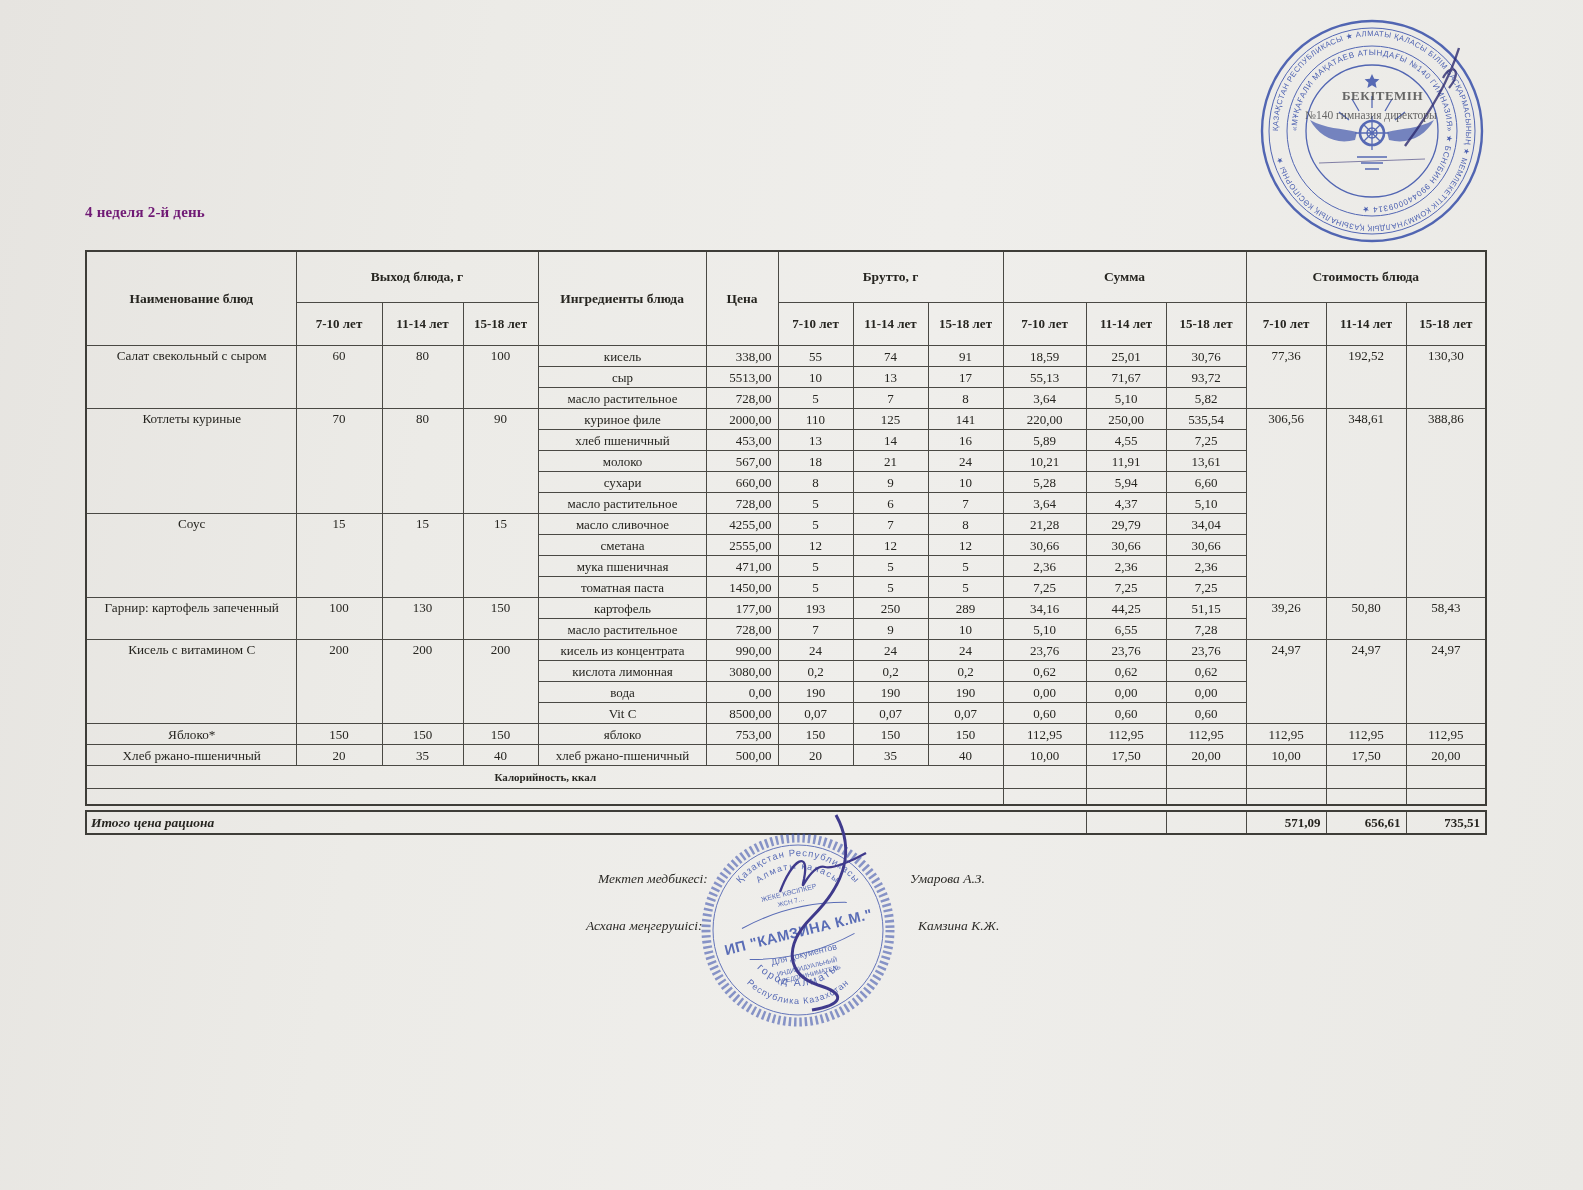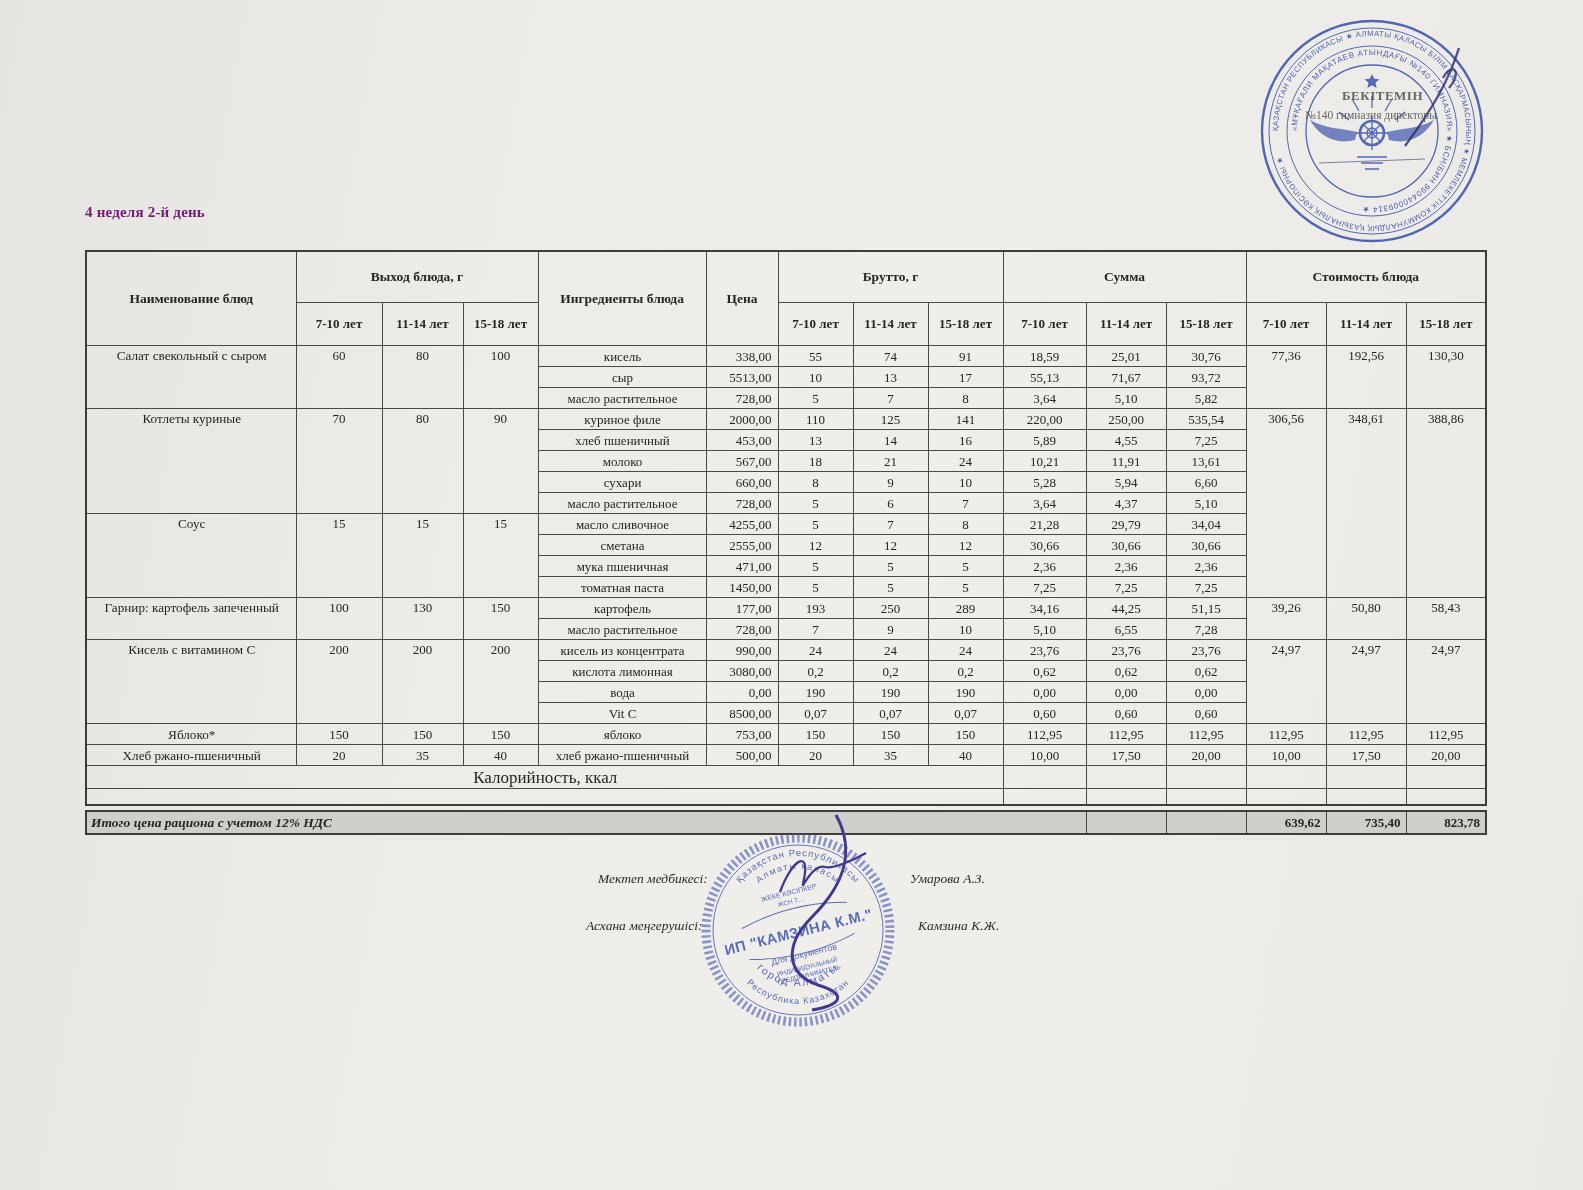--- a/index.html
+++ b/index.html
@@ -14,21 +14,21 @@
   .doc{border:2px solid #3e3d38;}
   thead th{font-size:13.5px;font-weight:bold;text-align:center;}
   thead tr.h1 th{height:50px;}
   thead tr.h2 th{height:42px;font-size:13px;}
   tbody td{font-size:13px;height:20px;line-height:17px;}
   .c{text-align:center;}
   .r{text-align:right;padding-right:6px;}
   .l{text-align:center;padding-left:4px;}
   .top{vertical-align:top;padding-top:1px;}
   td.dish{font-size:13.2px;}
-  tr.cal td{height:22px;font-weight:normal;font-size:17px;margin-left:20px;}
+  tr.cal td{height:22px;font-weight:bold;font-size:11px;margin-left:20px;}
   tr.gap td{height:15px;}
   .totals{margin-top:4px;border:2px solid #3e3d38;}
   .totals td{height:21px;}
   .totals .lab{font-weight:bold;font-style:italic;font-size:13.5px;text-align:left;padding-left:4px;}
   .totals .val{font-weight:bold;text-align:right;padding-right:5px;font-size:13px;}
   tr.shaded td{background:#d0cec8;}
   .sigline{position:absolute;font-size:13.5px;color:#2b2a26;font-style:italic;}
   .stampsvg{position:absolute;}
   .approve{position:absolute;color:#404040;opacity:.78;filter:blur(.3px);font-family:"Liberation Serif",serif;}
   svg text{font-family:"Liberation Sans","DejaVu Sans",sans-serif;}
@@ -93,21 +93,21 @@
       <td class="c top" rowspan="3">100</td>
       <td class="l">кисель</td>
       <td class="r">338,00</td>
       <td class="c">55</td>
       <td class="c">74</td>
       <td class="c">91</td>
       <td class="c">18,59</td>
       <td class="c">25,01</td>
       <td class="c">30,76</td>
       <td class="c top" rowspan="3">77,36</td>
-      <td class="c top" rowspan="3">192,56</td>
+      <td class="c top" rowspan="3">192,52</td>
       <td class="c top" rowspan="3">130,30</td>
     </tr>
     <tr>
       <td class="l">сыр</td>
       <td class="r">5513,00</td>
       <td class="c">10</td>
       <td class="c">13</td>
       <td class="c">17</td>
       <td class="c">55,13</td>
       <td class="c">71,67</td>
@@ -372,27 +372,27 @@
         <col style="width:75px">
         <col style="width:75px">
     <col style="width:83px">
         <col style="width:80px">
         <col style="width:80px">
     <col style="width:80px">
         <col style="width:80px">
         <col style="width:80px">
   </colgroup>
   <tbody>
-  <tr class="shaded">
-    <td class="lab" colspan="10">Итого цена рациона с учетом 12% НДС</td>
+        <tr>
+    <td class="lab" colspan="10">Итого цена рациона</td>
     <td></td>
     <td></td>
-    <td class="val">639,62</td>
-    <td class="val">735,40</td>
-    <td class="val">823,78</td>
+    <td class="val">571,09</td>
+    <td class="val">656,61</td>
+    <td class="val">735,51</td>
   </tr>
 </tbody>
     </table>
 </div>
 
 <svg class="stampsvg" style="left:1247px;top:8px;" width="250" height="245" viewBox="0 0 250 245">
   <g stroke="#3c53ab" fill="none" opacity="0.88">
     <circle cx="125" cy="123" r="110" stroke-width="2.4"></circle>
     <circle cx="125" cy="123" r="103" stroke-width="1"></circle>
     <circle cx="125" cy="123" r="85" stroke-width="1"></circle>

